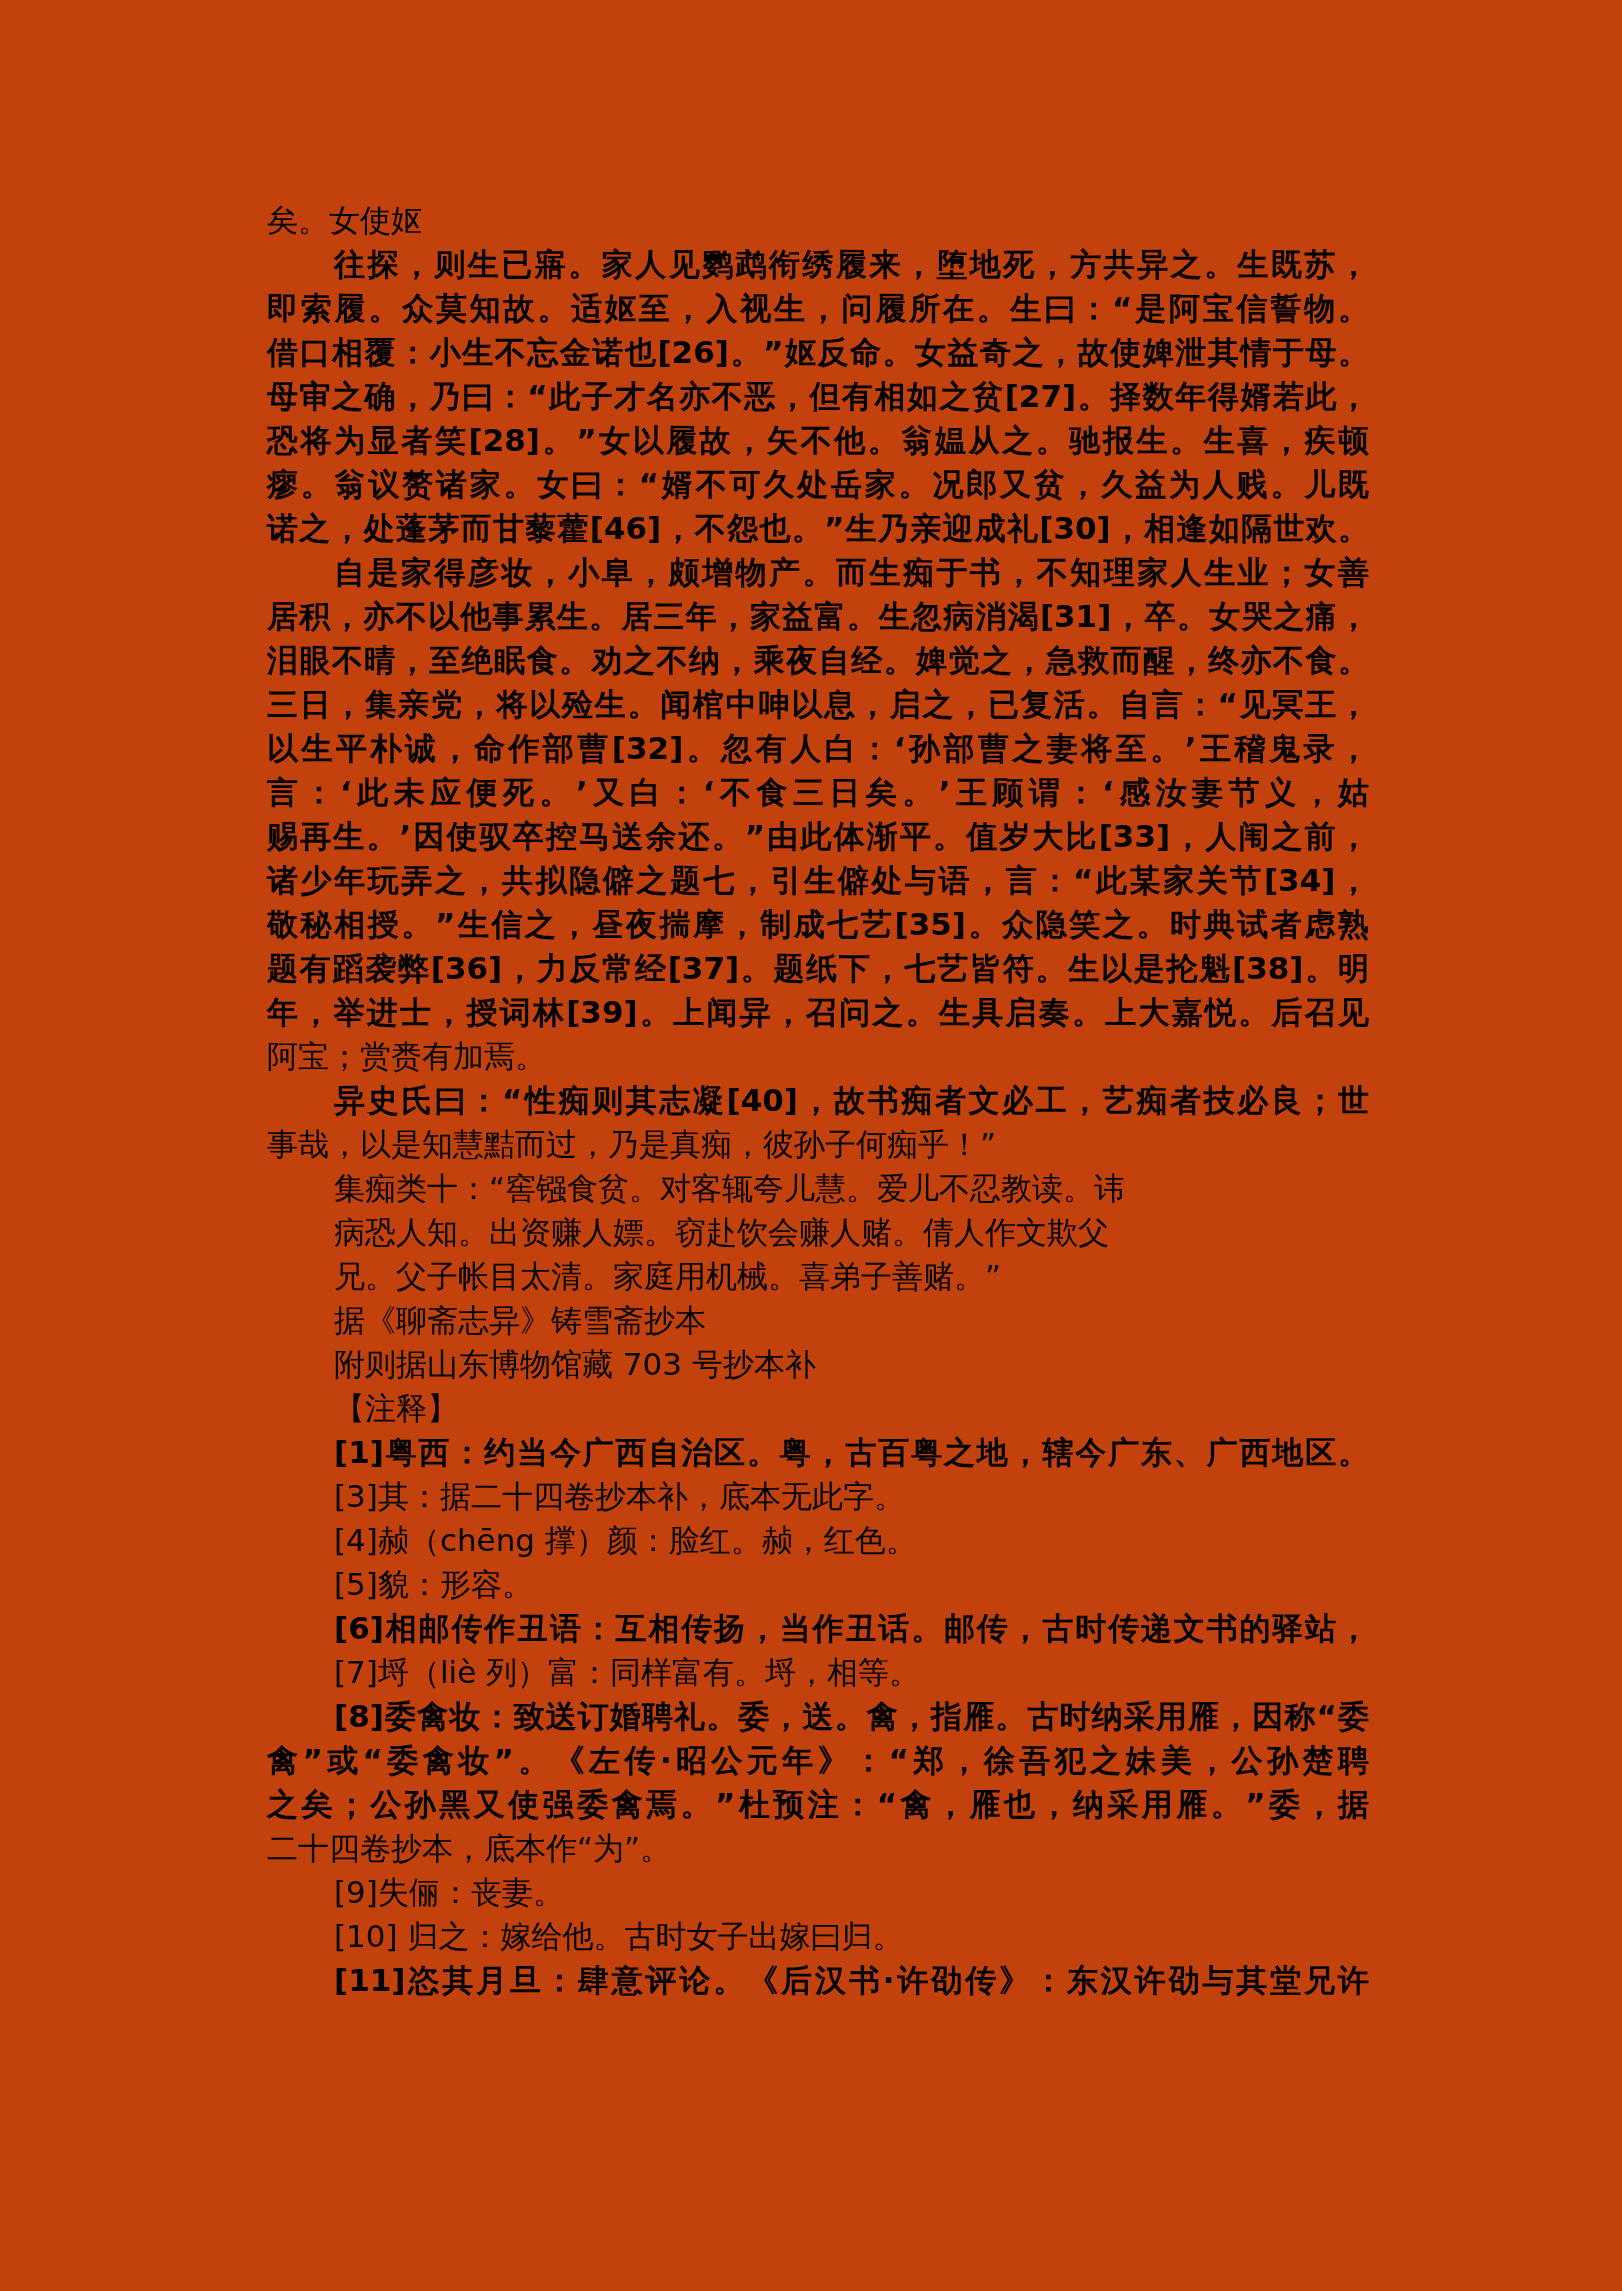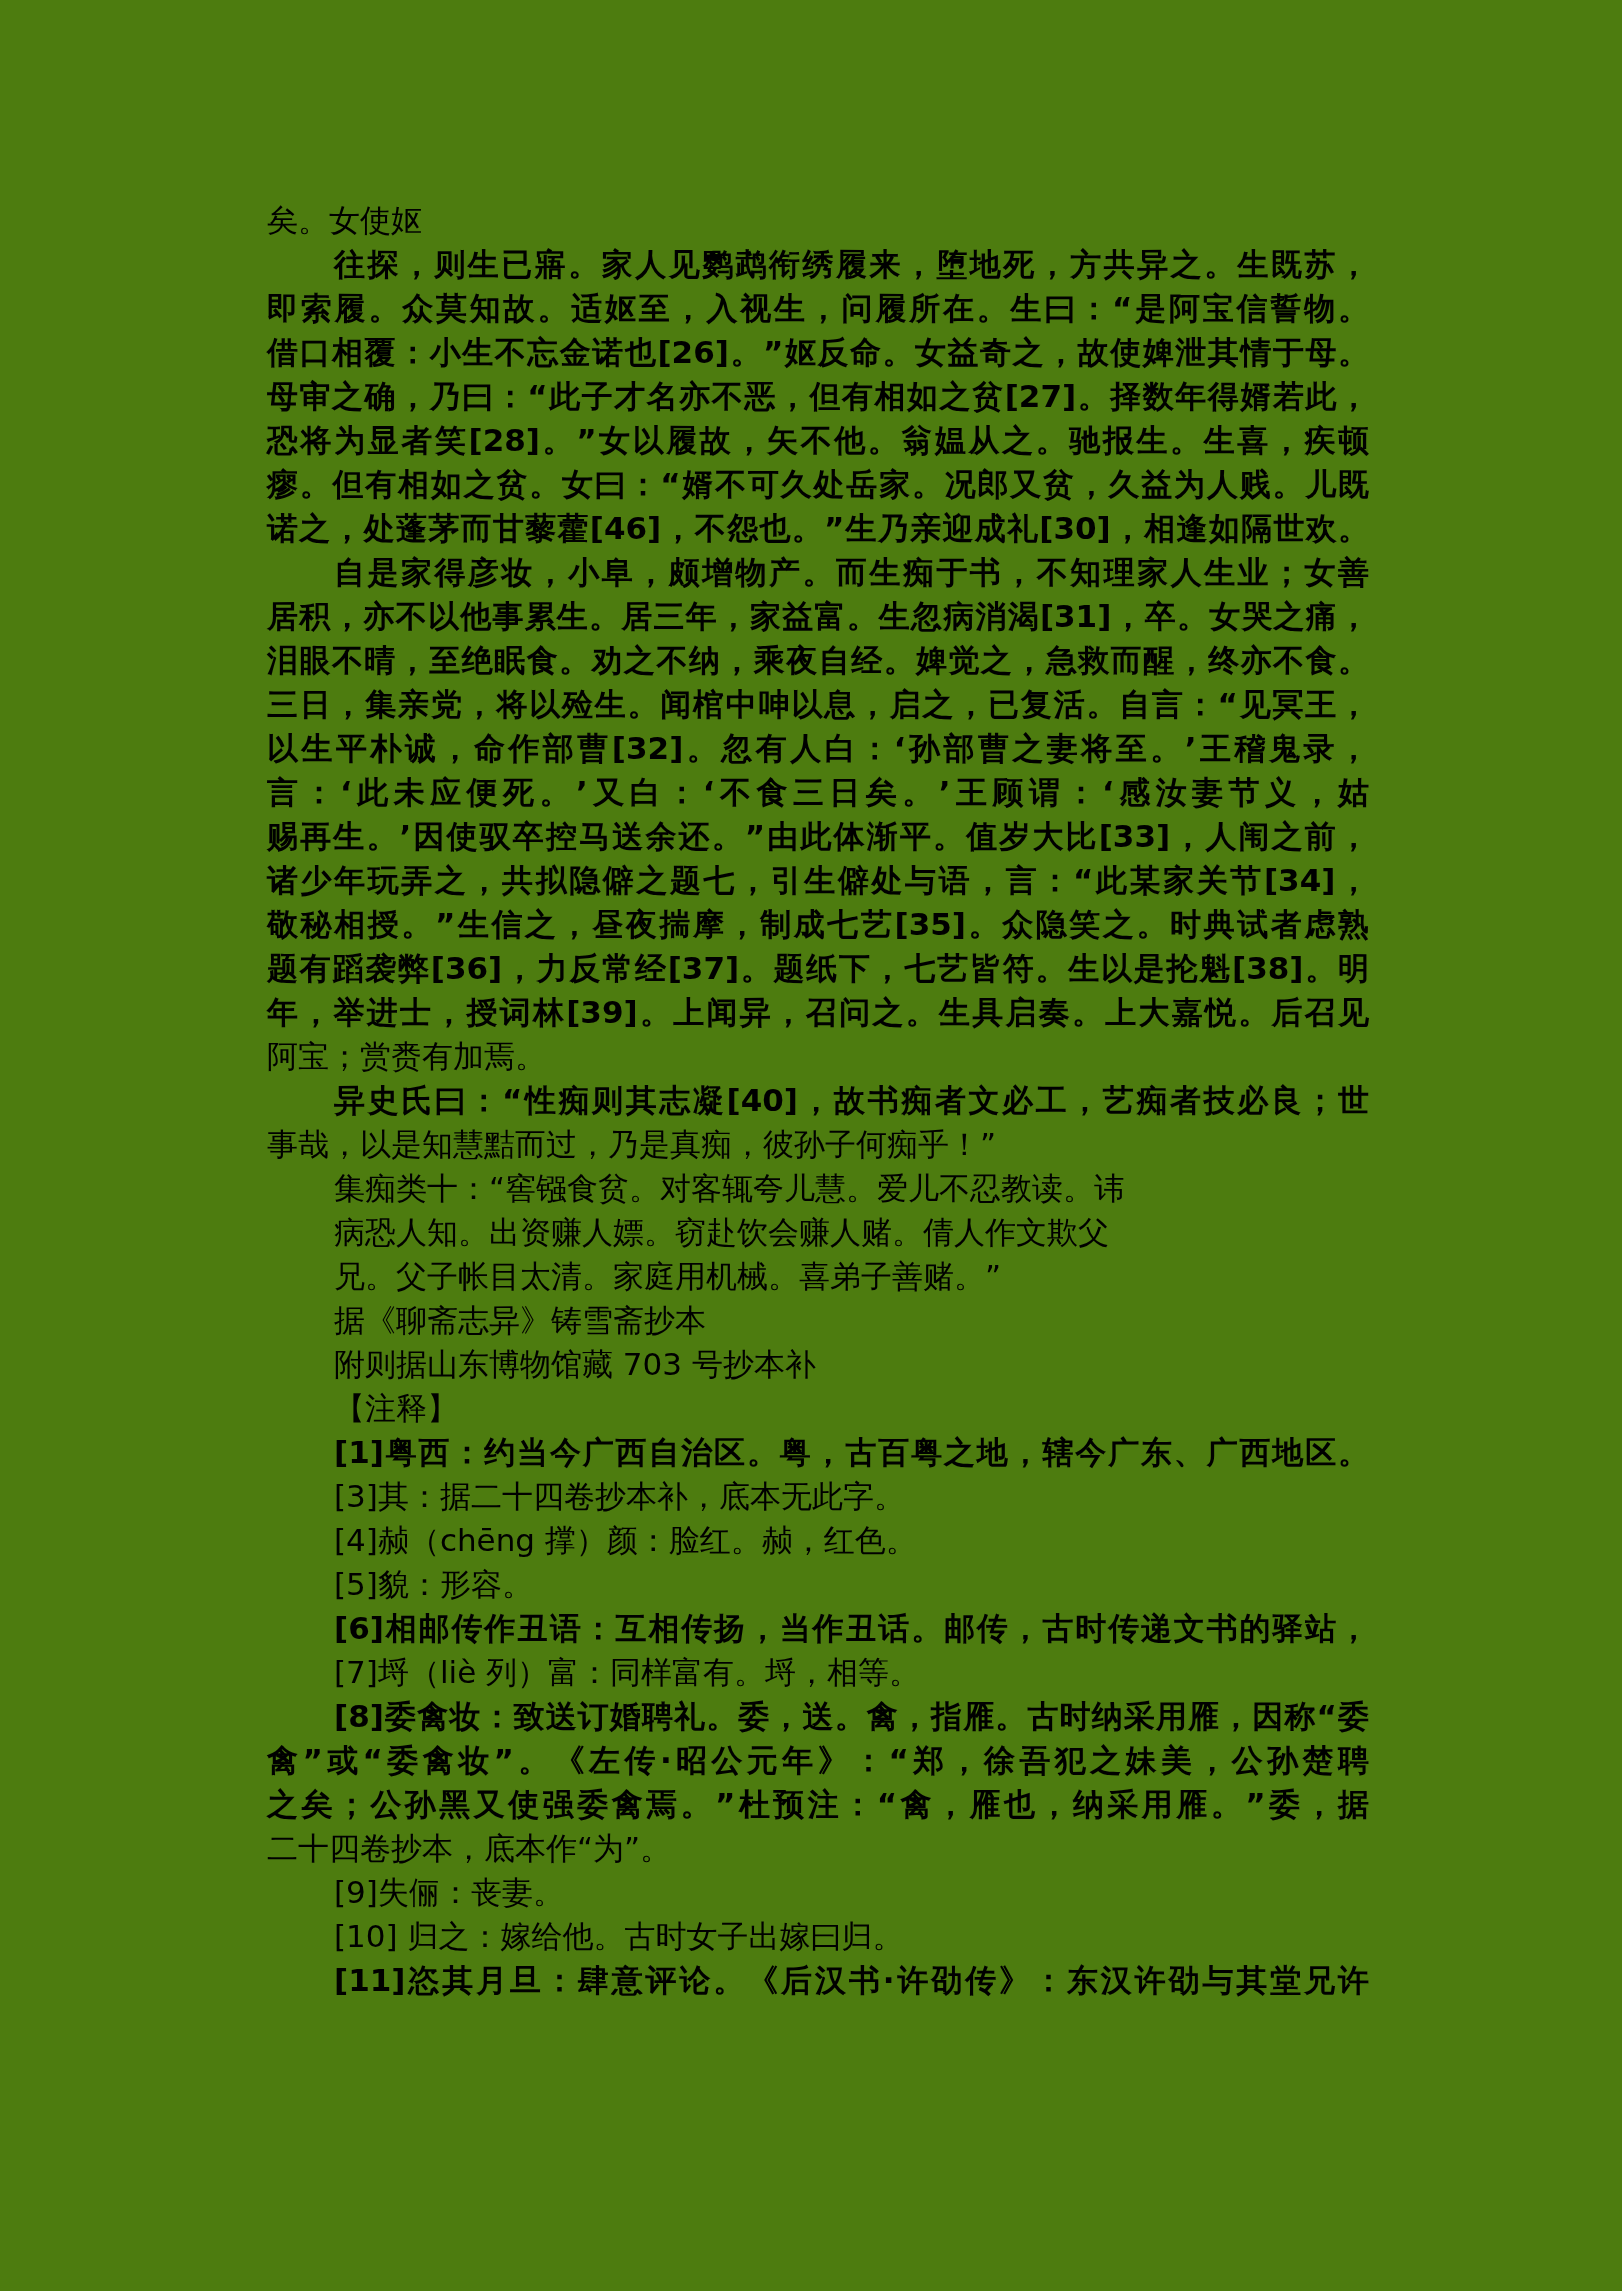--- a/index.html
+++ b/index.html
@@ -4,21 +4,21 @@
 <style>
   html, body {
     margin: 0;
     padding: 0;
     background: #ffffff;
   }
   .page {
     position: relative;
     width: 1622px;
     height: 2292px;
-    background: #4d7c0f;
+    background: #c2410c;
     overflow: hidden;
   }
   .textblock {
     position: absolute;
     left: 267px;
     top: 198px;
     width: 1102px;
     color: #000000;
     font-family: "DejaVu Sans", "Liberation Sans", sans-serif;
     font-size: 31px;
@@ -43,21 +43,21 @@
 <body>
 
 <div class="page">
   <main class="textblock" id="textblock">
       <div class="line">矣。女使妪</div>
       <div class="line ind j">往探，则生已寤。家人见鹦鹉衔绣履来，堕地死，方共异之。生既苏，</div>
       <div class="line j">即索履。众莫知故。适妪至，入视生，问履所在。生曰：“是阿宝信誓物。</div>
       <div class="line j">借口相覆：小生不忘金诺也[26]。”妪反命。女益奇之，故使婢泄其情于母。</div>
       <div class="line j">母审之确，乃曰：“此子才名亦不恶，但有相如之贫[27]。择数年得婿若此，</div>
       <div class="line j">恐将为显者笑[28]。”女以履故，矢不他。翁媪从之。驰报生。生喜，疾顿</div>
-      <div class="line j">瘳。但有相如之贫。女曰：“婿不可久处岳家。况郎又贫，久益为人贱。儿既</div>
+      <div class="line j">瘳。翁议赘诸家。女曰：“婿不可久处岳家。况郎又贫，久益为人贱。儿既</div>
       <div class="line j">诺之，处蓬茅而甘藜藿[46]，不怨也。”生乃亲迎成礼[30]，相逢如隔世欢。</div>
       <div class="line ind j">自是家得彦妆，小阜，颇增物产。而生痴于书，不知理家人生业；女善</div>
       <div class="line j">居积，亦不以他事累生。居三年，家益富。生忽病消渴[31]，卒。女哭之痛，</div>
       <div class="line j">泪眼不晴，至绝眠食。劝之不纳，乘夜自经。婢觉之，急救而醒，终亦不食。</div>
       <div class="line j">三日，集亲党，将以殓生。闻棺中呻以息，启之，已复活。自言：“见冥王，</div>
       <div class="line j">以生平朴诚，命作部曹[32]。忽有人白：‘孙部曹之妻将至。’王稽鬼录，</div>
       <div class="line j">言：‘此未应便死。’又白：‘不食三日矣。’王顾谓：‘感汝妻节义，姑</div>
       <div class="line j">赐再生。’因使驭卒控马送余还。”由此体渐平。值岁大比[33]，人闱之前，</div>
       <div class="line j">诸少年玩弄之，共拟隐僻之题七，引生僻处与语，言：“此某家关节[34]，</div>
       <div class="line j">敬秘相授。”生信之，昼夜揣摩，制成七艺[35]。众隐笑之。时典试者虑熟</div>

